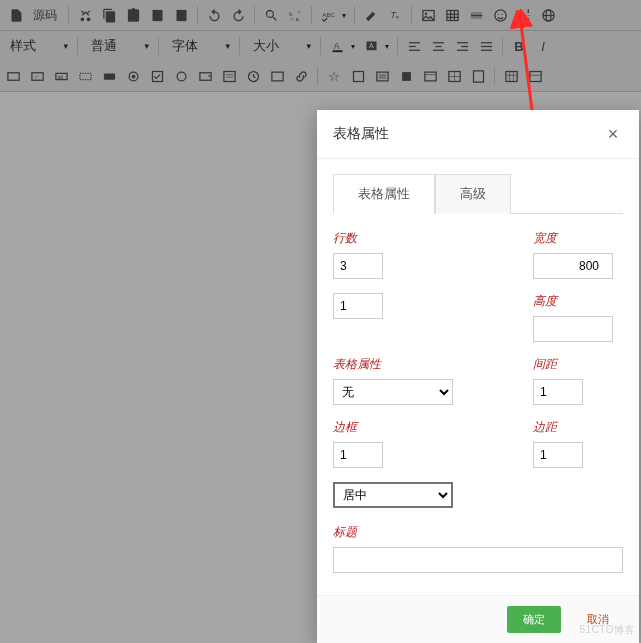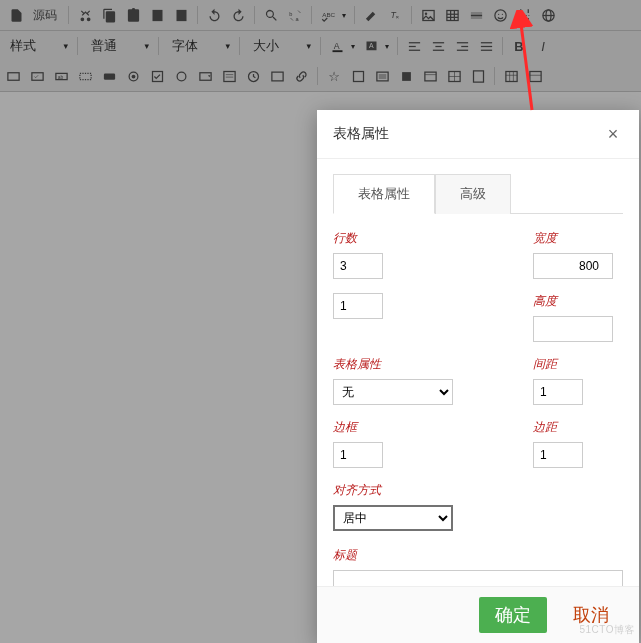--- a/index.html
+++ b/index.html
@@ -29,21 +29,21 @@
 .form-row { display: flex; gap: 30px; margin-bottom: 14px; }
 .form-col { flex: 1; }
 .form-col.narrow { flex: 0 0 90px; }
 .form-label { font-size: 12px; color: #b91c1c; margin-bottom: 6px; display: block; font-style: italic; }
 .form-input { width: 50px; height: 26px; border: 1px solid #ccc; padding: 0 6px; font-size: 12px; }
 .form-input.wide { width: 100%; }
 .form-input.mid { width: 80px; padding-left: 45px; }
 .form-select { height: 26px; border: 1px solid #ccc; padding: 0 4px; font-size: 12px; width: 120px; background: #fff; }
 .form-select.focus { border: 2px solid #737373; outline: none; }
 .dlg-footer { padding: 10px 14px; display: flex; justify-content: flex-end; gap: 10px; border-top: 1px solid #eee; background: #fafafa; }
-.btn { padding: 6px 16px; font-size: 18px; cursor: pointer; border: none; border-radius: 2px; }
+.btn { padding: 6px 16px; font-size: 11px; cursor: pointer; border: none; border-radius: 2px; }
 .btn-ok { background: #4caf50; color: #fff; }
 .btn-cancel { background: transparent; color: #c2410c; }
 .arrow { position: absolute; top: 10px; left: 510px; pointer-events: none; z-index: 50; }
 svg.icon { width: 15px; height: 15px; }
 .watermark { position: absolute; right: 6px; bottom: 6px; font-size: 10px; color: rgba(0,0,0,0.18); letter-spacing: .5px; pointer-events: none; }
 </style>
 </head>
 <body>
 
 <div class="editor-wrap">
@@ -443,21 +443,20 @@
         <input class="form-input" value="1" style="">
       </div>
       <div class="form-col narrow">
         <label class="form-label">边距</label>
         <input class="form-input" value="1" style="">
       </div>
     </div>
 
     <div class="form-row">
       <div class="form-col">
-        <label class="form-label">对齐方式</label>
         <select class="form-select focus">
           <option>居中</option>
         </select>
       </div>
     </div>
 
     <div style="margin-top:16px">
       <label class="form-label">标题</label>
       <input class="form-input wide" value="" style="">
     </div>

